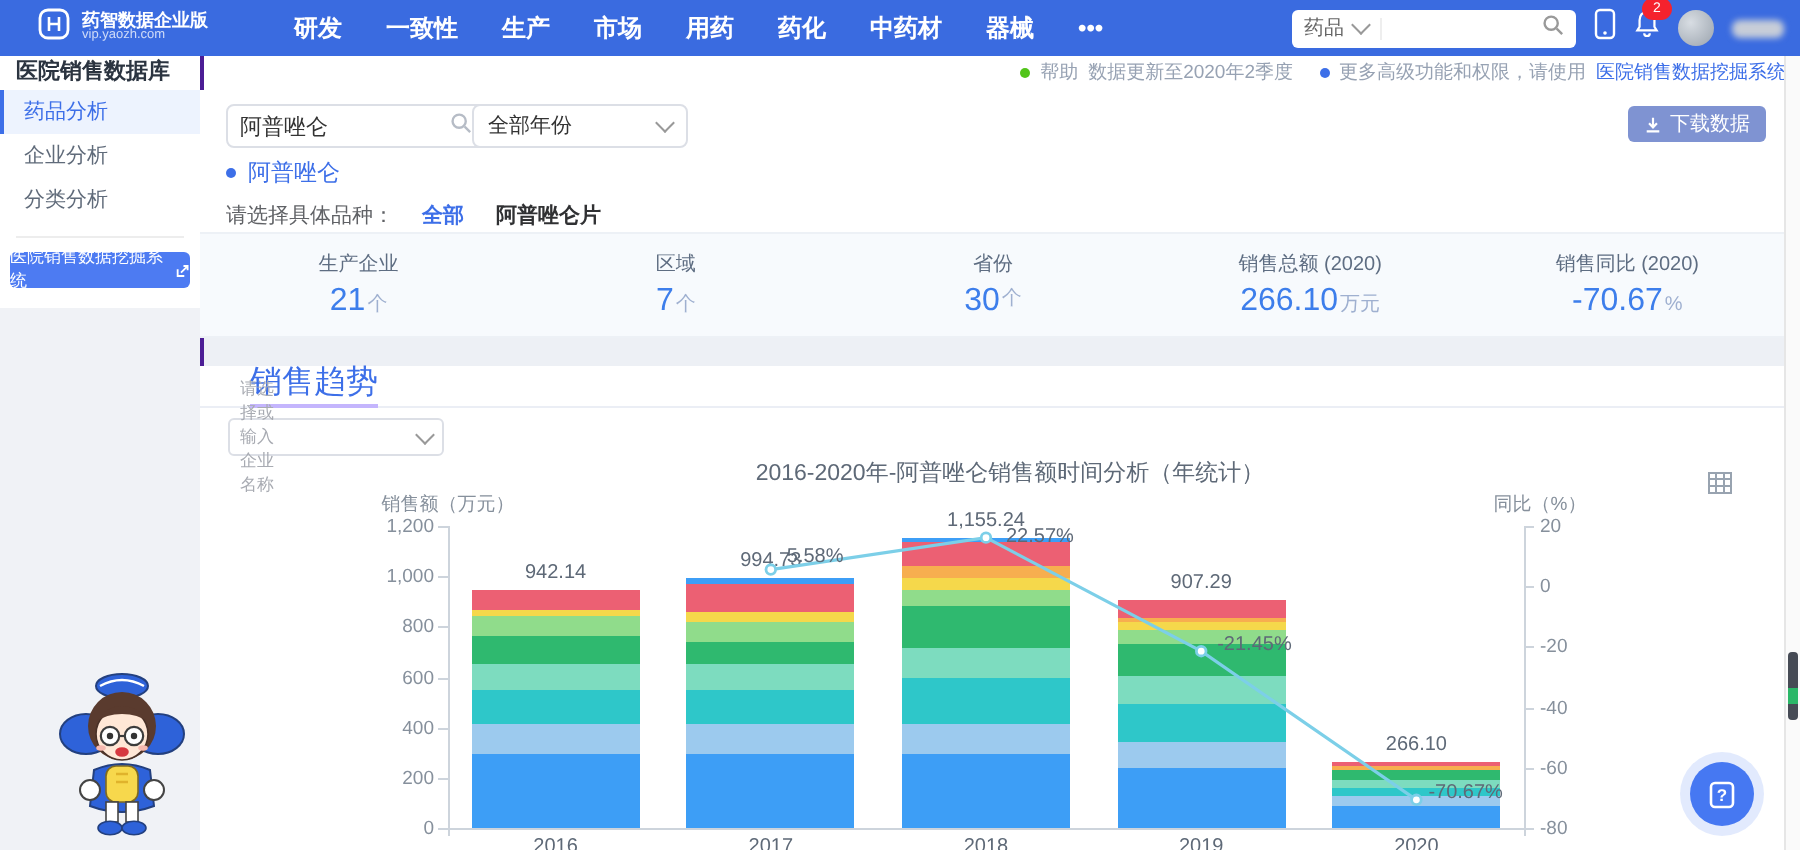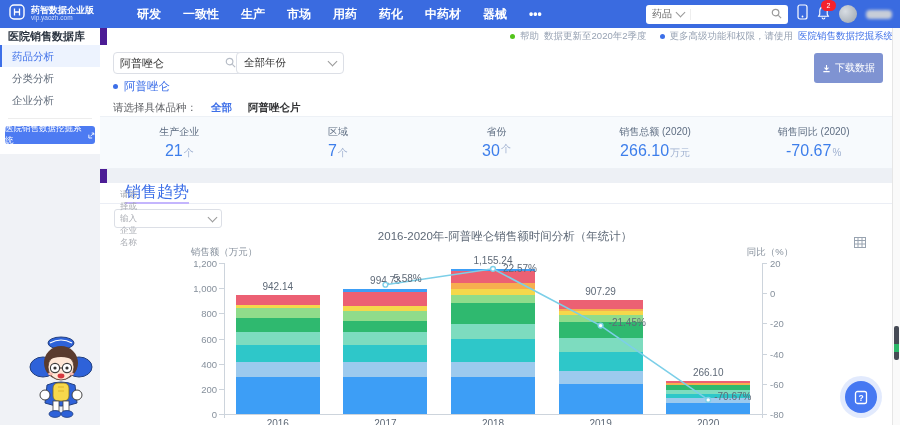--- a/index.html
+++ b/index.html
@@ -1,21 +1,21 @@
 <!DOCTYPE html>
 <html><head>
 <meta charset="utf-8">
 <style>
   html,body{margin:0;padding:0;background:#fff;}
   #app{position:relative;width:900px;height:425px;overflow:hidden;
        font-family:"Liberation Sans","DejaVu Sans",sans-serif;background:#EDF0F5;}
   
   .navbar{position:absolute;left:0;top:0;width:900px;height:28px;background:#3A6BE0;
           display:flex;align-items:center;color:#fff;z-index:6;}
-  .brand{display:flex;align-items:center;gap:5px;padding-left:8px;width:110px;flex:none;}
+  .brand{display:flex;align-items:center;gap:5px;padding-left:18px;width:110px;flex:none;}
   .brand-txt{display:flex;flex-direction:column;line-height:1.05;}
   .brand-title{font-size:9px;font-weight:bold;}
   .brand-sub{font-size:6.5px;opacity:.75;}
   .nav-menu{display:flex;align-items:center;margin-left:8px;}
   .nav-item{font-size:12px;font-weight:bold;padding:0 11px;cursor:pointer;white-space:nowrap;}
   .nav-right{margin-left:auto;display:flex;align-items:center;gap:9px;padding-right:8px;}
   .nav-search{width:130px;height:19px;background:#fff;border-radius:3px;display:flex;
               align-items:center;padding:0 6px;color:#666;}
   .nav-search .cat{font-size:10px;color:#666;}
   .chev{width:6px;height:6px;border-right:1.4px solid #999;border-bottom:1.4px solid #999;
@@ -30,38 +30,38 @@
   .user-blur{width:26px;height:9px;border-radius:4px;background:#c7cdd8;filter:blur(1.5px);}
   
   .subheader{position:absolute;left:100px;top:28px;width:793px;height:17px;background:#fff;
              display:flex;align-items:center;justify-content:flex-end;gap:5px;
              font-size:9.5px;color:#97A2B3;padding-right:10px;}
   .dot{width:5px;height:5px;border-radius:50%;flex:none;}
   .dot.green{background:#52C41A;} .dot.blue{background:#3D6FE8;margin-left:8px;}
   .subheader a{color:#3D6FE8;text-decoration:none;}
   
   .sidebar{position:absolute;left:0;top:28px;width:100px;height:397px;background:#F0F2F6;
-           border-right:7px solid #4c1d95;}
+           border-right:2px solid #4c1d95;}
   .sidebar-white{background:#fff;padding-bottom:10px;}
   .sidebar-title{height:17px;line-height:17px;padding-left:8px;font-size:11px;font-weight:bold;color:#2b3440;}
   .side-item{height:22px;line-height:22px;padding-left:12px;font-size:10.5px;color:#606b7a;cursor:pointer;}
   .side-item.active{color:#3D6FE8;background:#EDF3FE;border-left:2px solid #3D6FE8;padding-left:10px;}
   .side-divider{border-top:1px solid #EDEDED;margin:7px 8px 7px 8px;}
   .side-btn{margin:0 5px;width:90px;height:18px;background:#4D7BF2;color:#fff;border-radius:3px;
             font-size:8.5px;display:flex;align-items:center;justify-content:center;gap:3px;cursor:pointer;}
   
   .card1{position:absolute;left:100px;top:45px;width:793px;height:122px;background:#fff;}
   .search-box{position:absolute;left:13px;top:7px;width:116px;height:20px;border:1px solid #DCDFE6;
               border-radius:4px;display:flex;align-items:center;padding:0 6px;background:#fff;}
   .search-box input{border:none;outline:none;flex:1;font-size:11px;color:#333;width:70px;
                     font-family:inherit;background:transparent;padding:0;}
   .year-select{position:absolute;left:136px;top:7px;width:92px;height:20px;border:1px solid #DCDFE6;
                border-radius:4px;display:flex;align-items:center;padding:0 7px;font-size:10.5px;color:#333;background:#fff;}
   .year-select .sp,.co-select .sp{flex:1;}
-  .dl-btn{position:absolute;right:10px;top:8px;height:30px;padding:0 8px;background:#7F93D2;color:#fff;
+  .dl-btn{position:absolute;right:10px;top:8px;height:18px;padding:0 8px;background:#7F93D2;color:#fff;
           border-radius:3px;font-size:10px;display:flex;align-items:center;gap:4px;cursor:pointer;}
   .drug-link{position:absolute;left:13px;top:34px;display:flex;align-items:center;gap:6px;
              font-size:11.5px;color:#3D6FE8;cursor:pointer;}
   .drug-link .dot.blue{margin:0;}
   .variety{position:absolute;left:13px;top:56px;display:flex;align-items:center;gap:14px;font-size:10.5px;}
   .variety .lab{color:#606266;}
   .variety .opt{color:#303133;cursor:pointer;font-weight:bold;}
   .variety .opt.active{color:#3D6FE8;}
   .stats{position:absolute;left:0;top:71px;width:793px;height:51px;background:#F7FAFD;
          border-top:1px solid #EDF1F6;border-bottom:1px solid #EDF1F6;display:flex;}
@@ -169,22 +169,22 @@
     <span class="dot blue"></span>
     <span>更多高级功能和权限，请使用</span>
     <a href="#">医院销售数据挖掘系统</a>
   </div>
 
   <div class="sidebar">
     <div class="sidebar-white">
       <div class="sidebar-title">医院销售数据库</div>
       <div id="side-menu">
           <div class="side-item active">药品分析</div>
+          <div class="side-item">企业分析</div>
           <div class="side-item">分类分析</div>
-          <div class="side-item">企业分析</div>
         </div>
       <div class="side-divider"></div>
       <div class="side-btn">
         <span>医院销售数据挖掘系统</span>
         <svg width="7" height="7" viewBox="0 0 8 8">
             <path d="M1 3 V7 H5 M3 5 L7 1 M4.5 1 H7 V3.5" fill="none" stroke="#fff" stroke-width="1.1"></path>
           </svg>
       </div>
     </div>
   </div>

